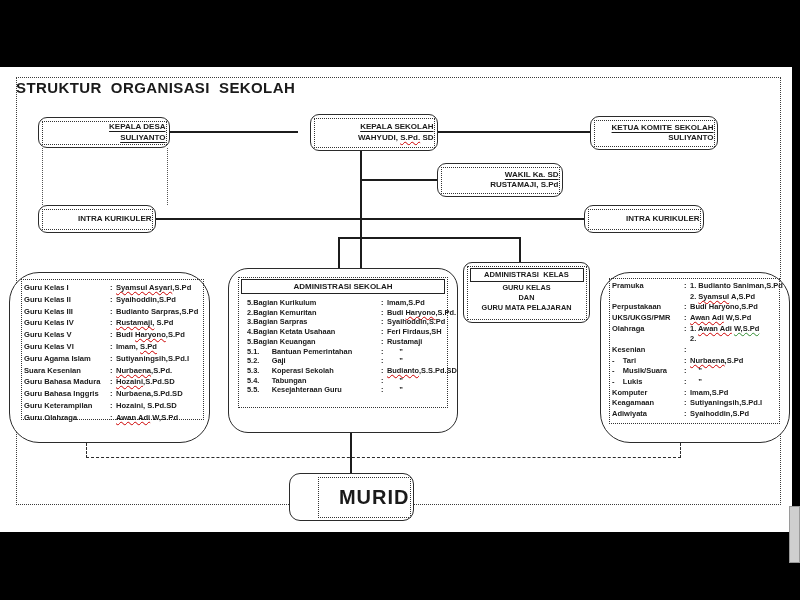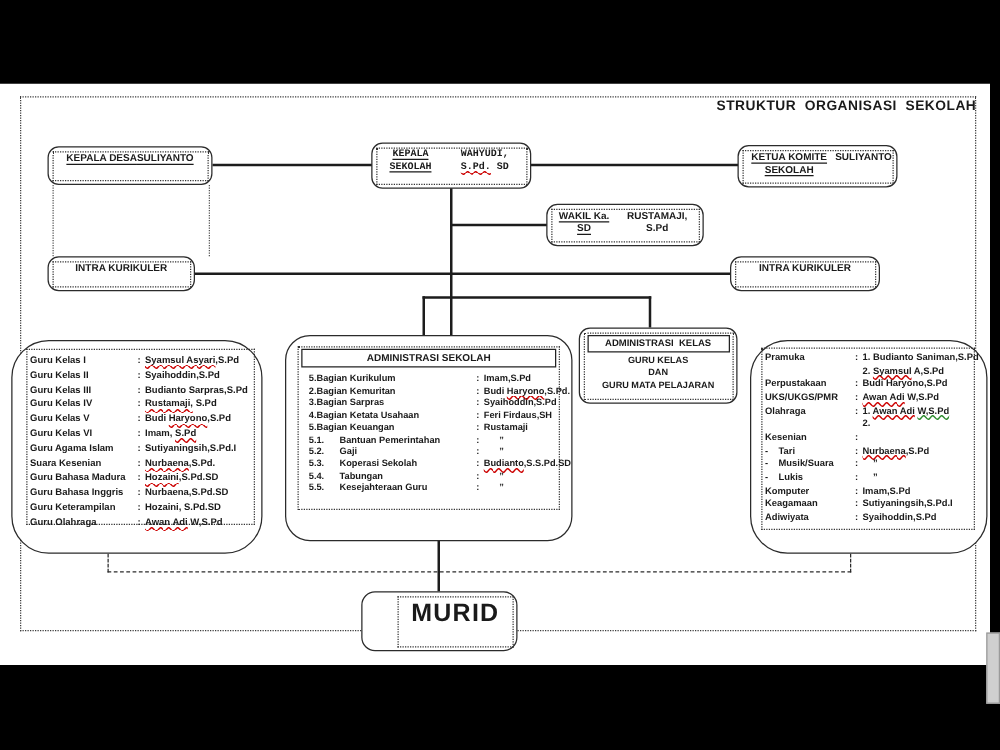--- a/index.html
+++ b/index.html
@@ -1,24 +1,24 @@
 <!DOCTYPE html>
 <html><head>
 <meta charset="utf-8">
 <style>
   html,body{margin:0;padding:0;background:#000;}
   .stage{position:relative;width:800px;height:600px;background:#000;overflow:hidden;
          font-family:"Liberation Sans",sans-serif;color:#1a1a1a;}
   .page{position:absolute;left:0;top:67px;width:792px;height:465px;background:#fff;}
   .abs{position:absolute;box-sizing:border-box;}
   .outer-dotted{border:1px dotted #3c3c3c;}
-  .title{font-weight:bold;font-size:11px;letter-spacing:.4px;text-align:right;white-space:pre;}
+  .title{font-weight:bold;font-size:15px;letter-spacing:.4px;text-align:left;white-space:pre;}
   .node{border:1.6px solid #2b2b2b;border-radius:9px;background:#fff;padding:2.5px;}
   .node .inner{width:100%;height:100%;box-sizing:border-box;border:1px dotted #333;
-      display:flex;flex-direction:row;align-items:flex-start;justify-content:center;
+      display:flex;flex-direction:column;align-items:flex-end;justify-content:center;
       text-align:center;font-weight:bold;font-size:8px;line-height:1.3;}
   .panel{border:1.6px solid #2b2b2b;border-radius:30px;background:#fff;}
   .panel .inner{position:absolute;border:1px dotted #333;box-sizing:border-box;padding:2px 0 0 2px;}
   .u{text-decoration:underline;text-underline-offset:1.5px;}
   .m-r{text-decoration:underline wavy #cc0000;text-decoration-thickness:1px;text-underline-offset:1px;text-decoration-skip-ink:none;}
   .m-g{text-decoration:underline wavy #2e8b2e;text-decoration-thickness:1px;text-underline-offset:1px;text-decoration-skip-ink:none;}
   .row{display:flex;align-items:baseline;}
   .row .lbl{white-space:pre;}
   .row .col{flex:0 0 6px;}
   .row .val{white-space:pre;}
@@ -65,21 +65,21 @@
   <div class="abs vdash" style="left:86px;top:443px;height:15px;"></div>
   <div class="abs hdash" style="left:86px;top:457px;width:595px;"></div>
   <div class="abs vdash" style="left:680px;top:443px;height:15px;"></div>
 
   <div class="abs node" style="left:38px;top:117px;width:132px;height:31px;">
     <div class="inner">
       <span class="u">KEPALA DESA</span>
       <span class="u">SULIYANTO</span>
     </div>
   </div>
-  <div class="abs node" style="left:297px;top:114px;width:128px;height:37px;font-family:Liberation Mono, monospace;">
+  <div class="abs node" style="left:310px;top:114px;width:128px;height:37px;">
     <div class="inner">
       <span class="u">KEPALA SEKOLAH</span>
       <span><span>WAHYUDI, </span><span class="m-r">S.Pd.</span><span> SD</span></span>
     </div>
   </div>
   <div class="abs node" style="left:590px;top:116px;width:128px;height:34px;">
     <div class="inner">
       <span class="u">KETUA KOMITE SEKOLAH</span>
       <span>SULIYANTO</span>
     </div>

